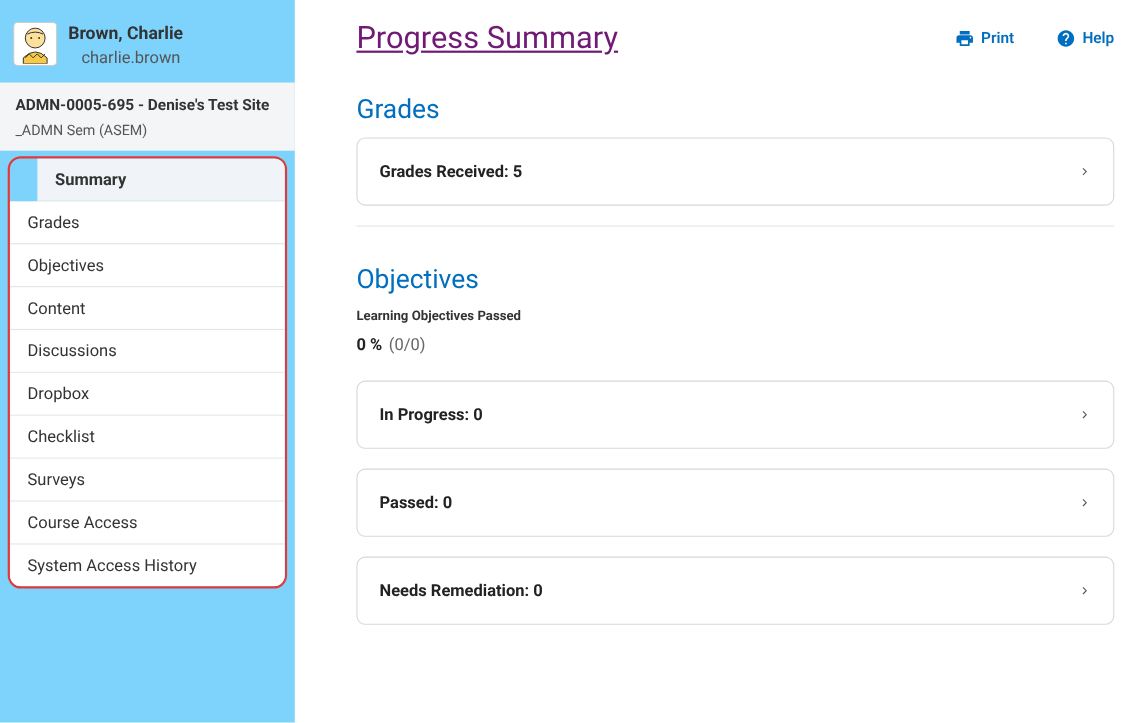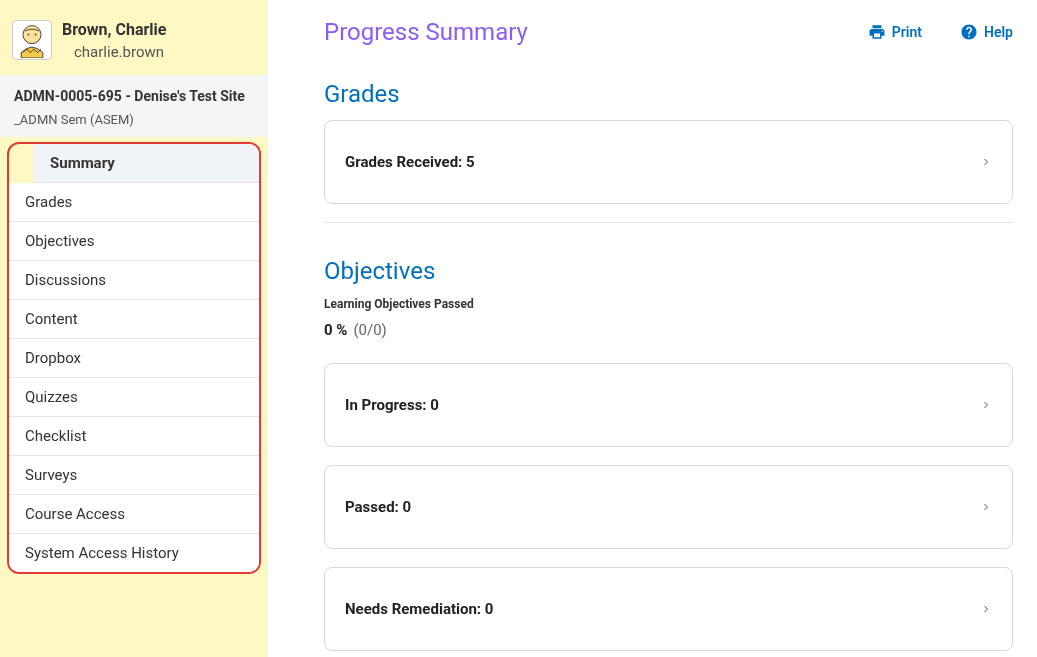--- a/index.html
+++ b/index.html
@@ -9,21 +9,21 @@
     }
     body {
       font-family: -apple-system, BlinkMacSystemFont, "Segoe UI", Roboto, Arial, sans-serif;
       background: #fff;
       width: 1037px;
       height: 657px;
       display: flex;
     }
     .sidebar {
       width: 268px;
-      background: #fef9c3;
+      background: #7dd3fc;
       padding: 12px 0 0 0;
     }
     .user-card {
       display: flex;
       align-items: flex-start;
       padding: 8px 12px 14px 12px;
       gap: 10px;
     }
     .avatar {
       width: 40px;
@@ -92,23 +92,24 @@
     .main {
       flex: 1;
       padding: 18px 24px 0 56px;
     }
     .main-header {
       display: flex;
       align-items: center;
       justify-content: space-between;
     }
     .page-title {
-      font-size: 24px;
+      font-size: 28px;
       font-weight: 400;
-      color: #8b5cf6;
+      color: #701a75;
+      text-decoration: underline;
     }
     .header-actions {
       display: flex;
       gap: 38px;
       align-items: center;
     }
     .action-link {
       display: flex;
       align-items: center;
       gap: 6px;
@@ -124,21 +125,21 @@
     .section-title {
       color: #006fbf;
       font-size: 24px;
       font-weight: 400;
       margin-top: 34px;
       margin-bottom: 12px;
     }
     .accordion {
       border: 1px solid #d8d8d8;
       border-radius: 8px;
-      padding: 32px 20px;
+      padding: 21px 20px;
       display: flex;
       justify-content: space-between;
       align-items: center;
       cursor: pointer;
       margin-bottom: 18px;
     }
     .accordion-label {
       font-weight: 700;
       font-size: 15px;
       color: #222;
@@ -197,24 +198,23 @@
 
   <div class="course-block">
     <div class="course-title">ADMN-0005-695 - Denise's Test Site</div>
     <div class="course-sub">_ADMN Sem (ASEM)</div>
   </div>
 
   <div class="nav-highlight">
     <div class="nav-item active">Summary</div>
     <div class="nav-item">Grades</div>
     <div class="nav-item">Objectives</div>
+    <div class="nav-item">Content</div>
     <div class="nav-item">Discussions</div>
-    <div class="nav-item">Content</div>
     <div class="nav-item">Dropbox</div>
-    <div class="nav-item">Quizzes</div>
     <div class="nav-item">Checklist</div>
     <div class="nav-item">Surveys</div>
     <div class="nav-item">Course Access</div>
     <div class="nav-item">System Access History</div>
   </div>
 </div>
 
 <div class="main">
   <div class="main-header">
     <h1 class="page-title">Progress Summary</h1>

